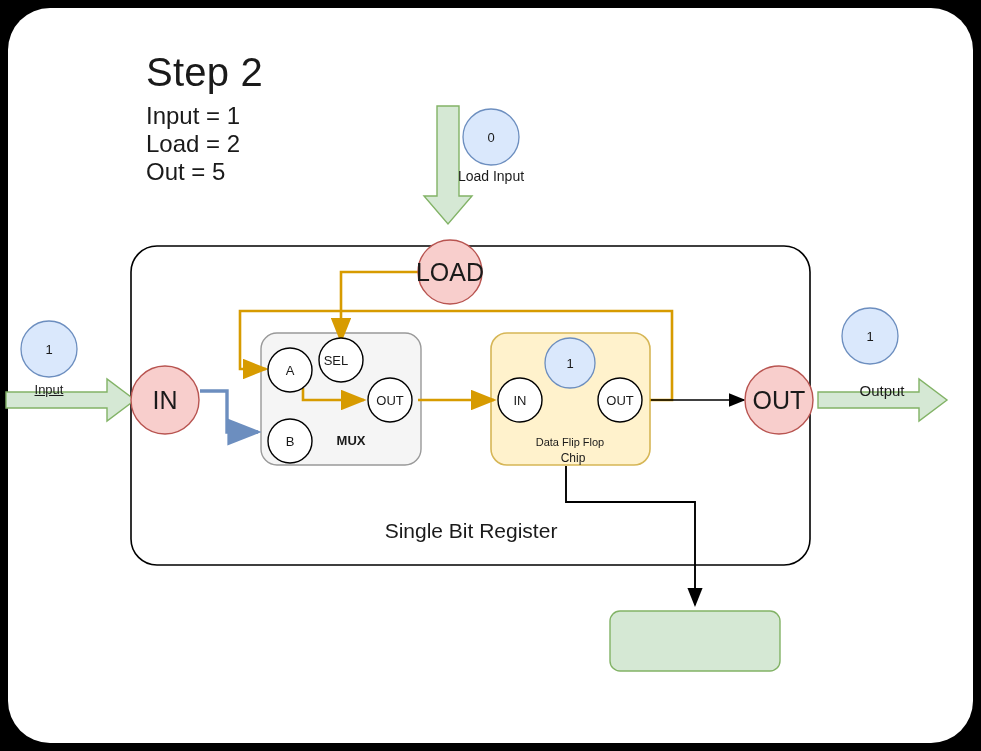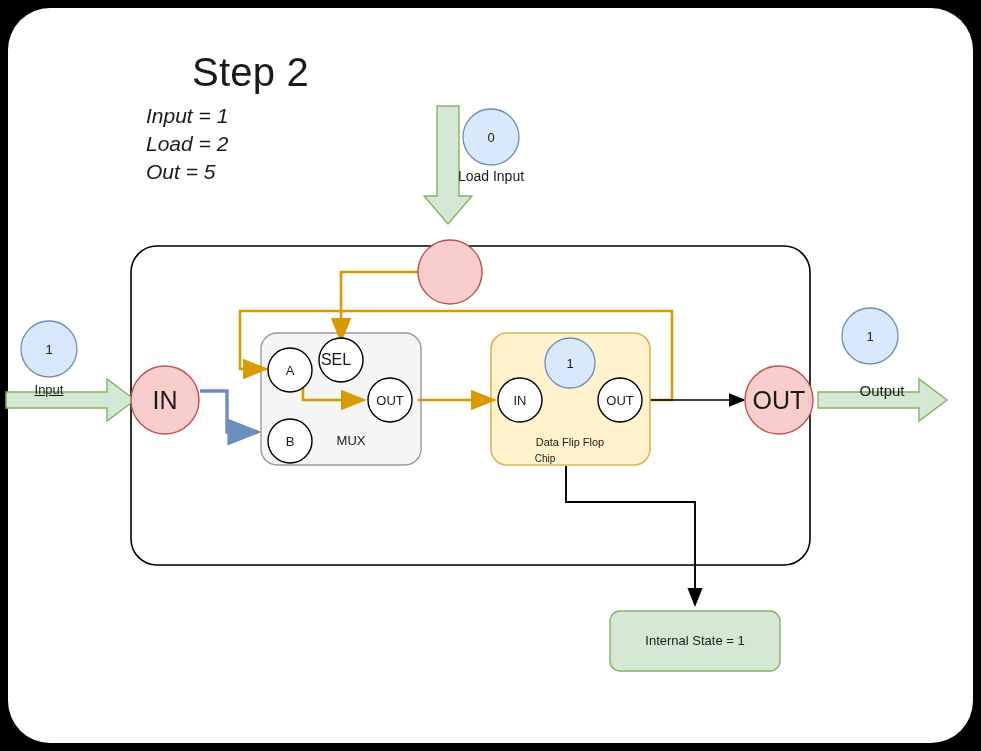--- a/index.html
+++ b/index.html
@@ -4,22 +4,22 @@
 <style>
   html,body{margin:0;padding:0;background:#000;}
   body{width:981px;height:751px;overflow:hidden;
        font-family:"Liberation Sans","DejaVu Sans",sans-serif;}
   #stage{position:relative;width:981px;height:751px;background:#000;}
   #canvas{position:absolute;left:8px;top:8px;width:965px;height:735px;
           background:#fff;border-radius:42px;}
   svg.layer{position:absolute;left:0;top:0;width:981px;height:751px;
             pointer-events:none;}
   .txt{position:absolute;color:#1a1a1a;white-space:pre;}
-  .ttl{font-size:40px;letter-spacing:.2px;margin-left:46px;}
-  .sub{font-size:21px;line-height:28px;font-style:italic;}
+  .ttl{font-size:40px;letter-spacing:.2px;}
+  .sub{font-size:24px;line-height:28px;}
   .nodelbl{position:absolute;display:flex;align-items:center;
            justify-content:center;text-align:center;color:#1a1a1a;}
 </style>
 </head>
 <body>
 
 <div id="stage">
   <div id="canvas"></div>
 
   <svg class="layer" viewBox="0 0 981 751">
@@ -99,38 +99,40 @@
 
   <div class="nodelbl" style="left:842px;top:324px;width:56px;height:24px;
        font-size:13px;">1</div>
   <div class="nodelbl" style="left:842px;top:381px;width:80px;height:18px;
        font-size:15px;">Output</div>
 
   <div class="nodelbl" style="left:135px;top:383px;width:60px;height:34px;
        font-size:25px;">IN</div>
   <div class="nodelbl" style="left:747px;top:383px;width:64px;height:34px;
        font-size:25px;">OUT</div>
+  <div class="nodelbl" style="left:398px;top:255px;width:104px;height:34px;
+       font-size:25px;">LOAD</div>
+  <div class="nodelbl" style="left:366px;top:518px;width:210px;height:26px;
+       font-size:21px;">Single Bit Register</div>
 
   <div class="nodelbl" style="left:271px;top:360px;width:38px;height:20px;
        font-size:13px;">A</div>
   <div class="nodelbl" style="left:271px;top:431px;width:38px;height:20px;
        font-size:13px;">B</div>
   <div class="nodelbl" style="left:320px;top:350px;width:32px;height:20px;
-       font-size:16px;">SEL</div>
+       font-size:13px;">SEL</div>
   <div class="nodelbl" style="left:368px;top:390px;width:44px;height:20px;
        font-size:13px;">OUT</div>
   <div class="nodelbl" style="left:329px;top:430px;width:44px;height:20px;
-       font-size:13px;">MUX</div>
+       font-size:13px;font-weight:bold;">MUX</div>
 
   <div class="nodelbl" style="left:500px;top:390px;width:40px;height:20px;
        font-size:13px;">IN</div>
   <div class="nodelbl" style="left:598px;top:390px;width:44px;height:20px;
        font-size:13px;">OUT</div>
   <div class="nodelbl" style="left:542px;top:352px;width:56px;height:22px;
        font-size:13px;">1</div>
   <div class="nodelbl" style="left:501px;top:434px;width:138px;height:16px;
        font-size:11px;">Data Flip Flop</div>
-  <div class="nodelbl" style="left:476px;top:450px;width:138px;height:16px;
-       font-size:10px;text-align:center;">Chip</div>
+  <div class="nodelbl" style="left:504px;top:450px;width:138px;height:16px;
+       font-size:12px;text-align:center;">Chip</div>
 
-  <div class="nodelbl" style="left:610px;top:629px;width:170px;height:22px;
-       font-size:13px;">Internal State = 1</div>
 </div>
 
 </body></html>

